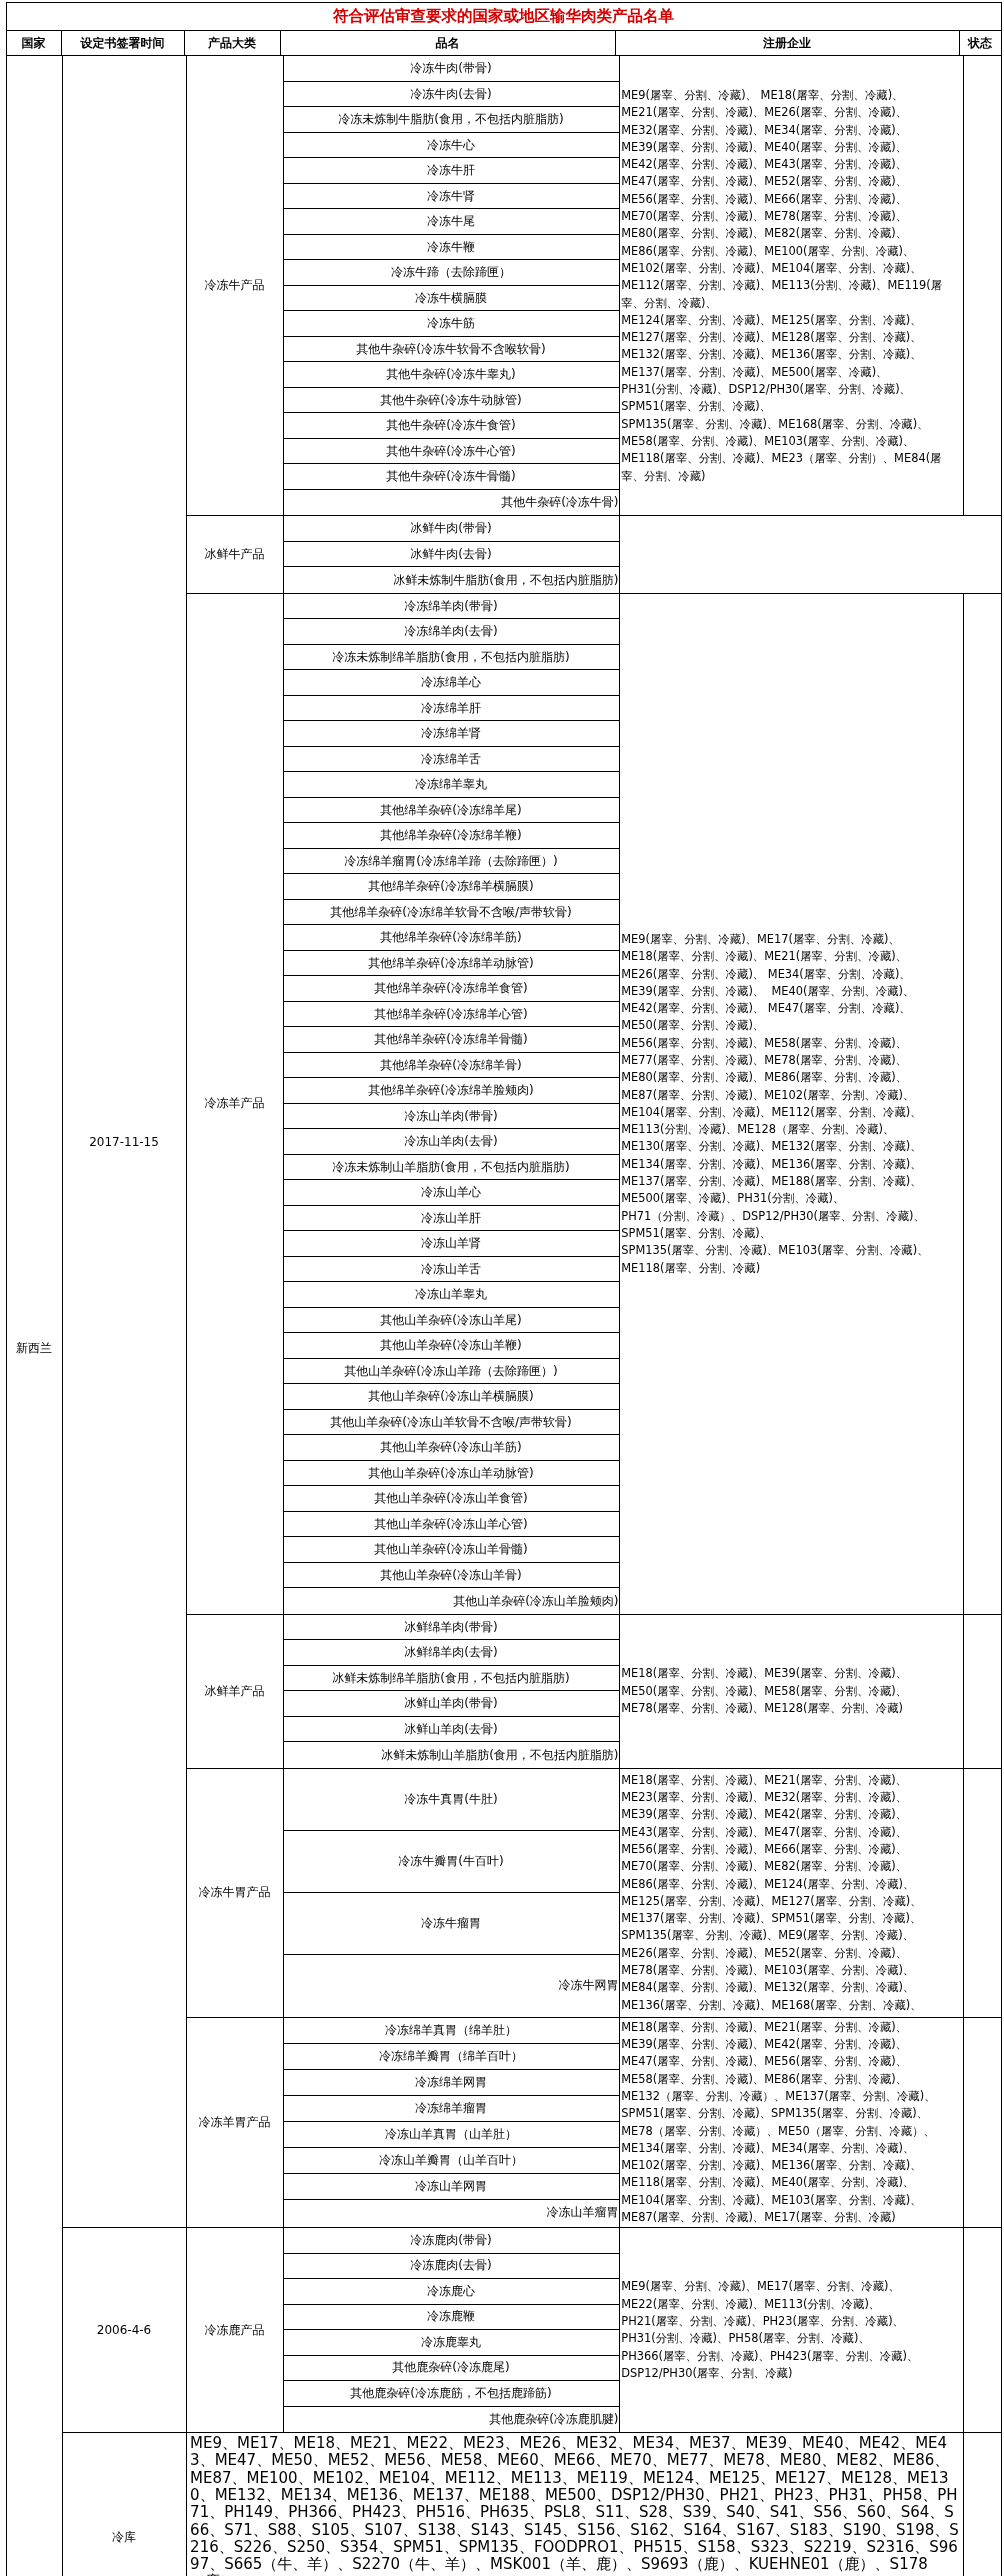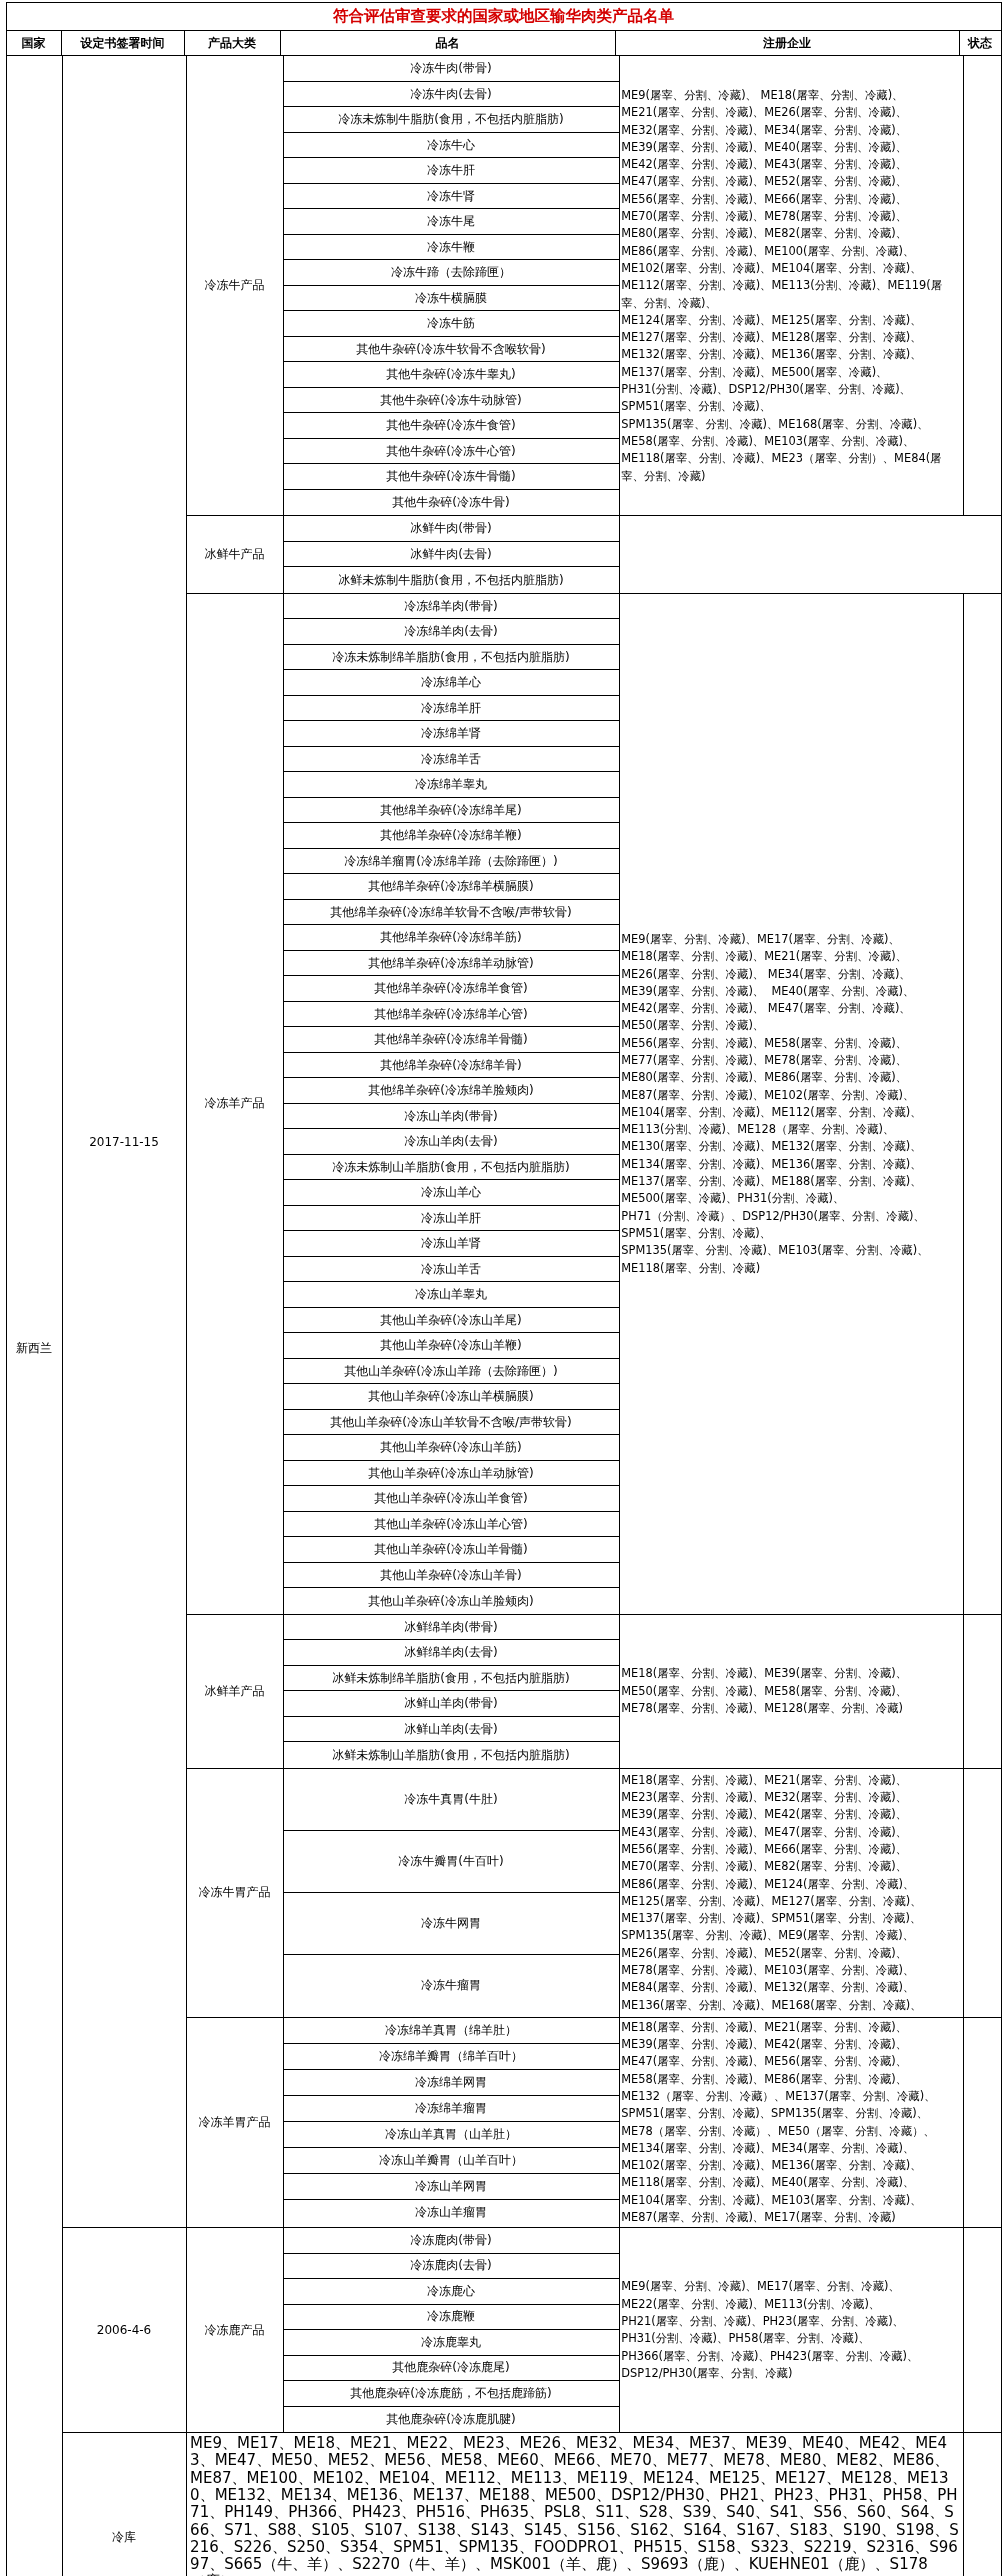--- a/index.html
+++ b/index.html
@@ -24,21 +24,21 @@
   .date-cell{width:123px;border-right:0.9px solid #000;display:flex;align-items:center;
     justify-content:center;font-size:12px;}
   .sections{flex:1;display:flex;flex-direction:column;min-width:0;}
   .section{display:flex;align-items:stretch;}
   .section + .section{border-top:0.9px solid #000;}
   .category-cell{width:96px;border-right:0.9px solid #000;display:flex;align-items:center;
     justify-content:center;font-size:12px;text-align:center;}
   .products{width:335px;border-right:0.9px solid #000;display:flex;flex-direction:column;}
   .product{height:25.5px;box-sizing:border-box;border-bottom:0.9px solid #000;display:flex;
     align-items:center;justify-content:center;font-size:12px;text-align:center;overflow:hidden;white-space:nowrap;}
-  .product:last-child{border-bottom:none;}
+  .product:last-child{border-bottom:none;justify-content:flex-end;}
   [data-key="frozen-beef-stomach"] .product{height:62px;}
   [data-key="frozen-sheep-stomach"] .product{height:26px;}
   .enterprise-cell{width:344px;border-right:0.9px solid #000;display:flex;align-items:center;
     box-sizing:border-box;padding:0.9px 1.8px;overflow:hidden;}
   .ent-text{white-space:pre-wrap;font-size:11.4px;line-height:17.3px;width:100%;
     word-break:break-all;}
   .status-cell{flex:1;}
   .footer{display:flex;align-items:stretch;}
   .coldstore-cell{width:123px;border-right:0.9px solid #000;display:flex;align-items:center;
     justify-content:center;font-size:12px;}
@@ -369,24 +369,24 @@
               </div>
               <div class="products">
 
               <div class="product">
                   <span>冷冻牛真胃(牛肚)</span>
                 </div>
                 <div class="product">
                   <span>冷冻牛瓣胃(牛百叶)</span>
                 </div>
                 <div class="product">
+                  <span>冷冻牛瘤胃</span>
+                </div>
+                <div class="product">
                   <span>冷冻牛网胃</span>
-                </div>
-                <div class="product">
-                  <span>冷冻牛瘤胃</span>
                 </div>
               </div>
               <div class="enterprise-cell">
                 <div class="ent-text">ME18(屠宰、分割、冷藏)、ME21(屠宰、分割、冷藏)、
 ME23(屠宰、分割、冷藏)、ME32(屠宰、分割、冷藏)、
 ME39(屠宰、分割、冷藏)、ME42(屠宰、分割、冷藏)、
 ME43(屠宰、分割、冷藏)、ME47(屠宰、分割、冷藏)、
 ME56(屠宰、分割、冷藏)、ME66(屠宰、分割、冷藏)、
 ME70(屠宰、分割、冷藏)、ME82(屠宰、分割、冷藏)、
 ME86(屠宰、分割、冷藏)、ME124(屠宰、分割、冷藏)、

